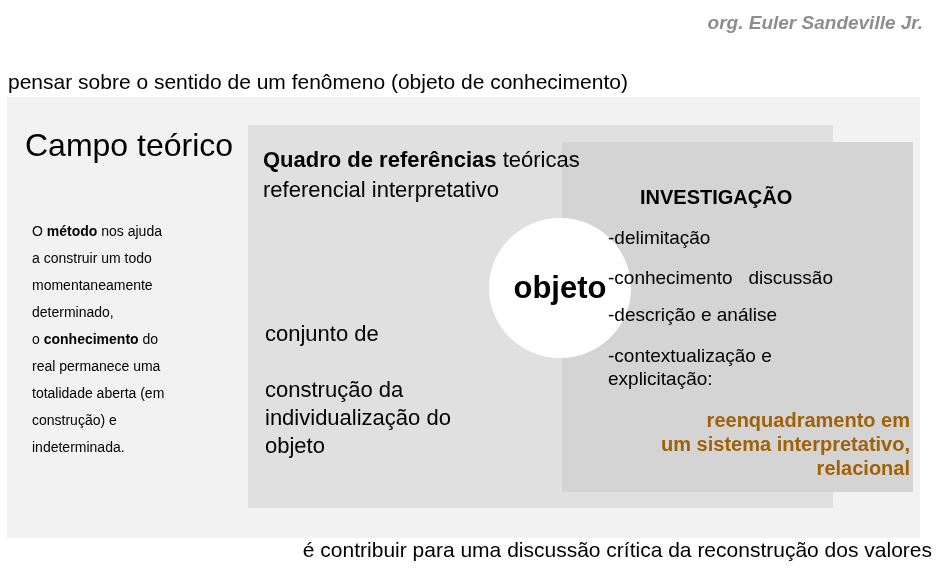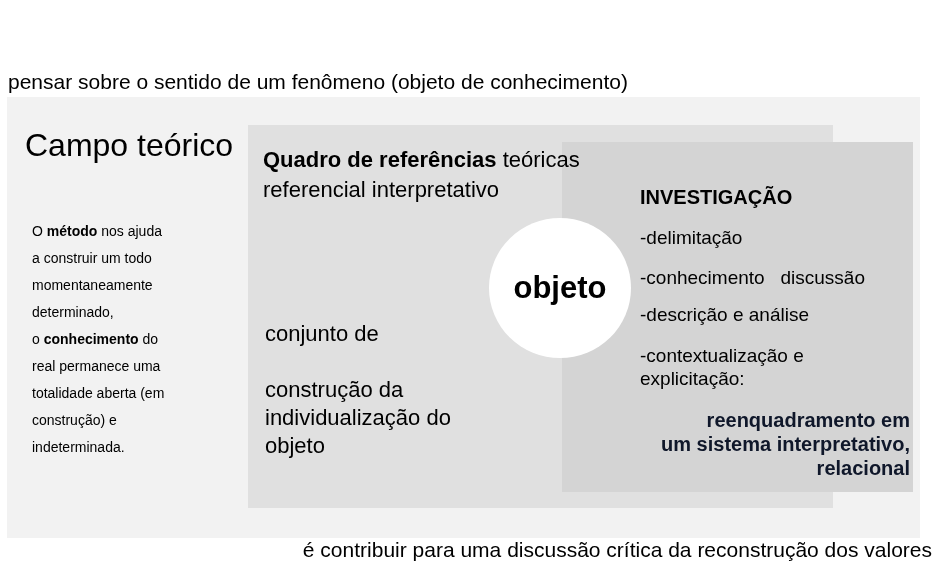--- a/index.html
+++ b/index.html
@@ -41,40 +41,41 @@
     font-size: 14px; line-height: 27px;
     white-space: pre-line; z-index: 4;
   }
 
   
   .quadro   { left: 263px; top: 145px; font-size: 22px; line-height: 30px; white-space: pre-line; z-index: 4; }
   .conjunto { left: 265px; top: 320px; font-size: 22px; line-height: 28px; white-space: pre-line; z-index: 4; }
 
   
   .inv-heading { left: 640px; top: 186px; font-size: 20px; font-weight: 700; z-index: 4; }
-  .inv-item { left: 640px; font-size: 19px; line-height: 23px; white-space: pre-wrap; z-index: 4; }
+  .inv-item { left: 608px; font-size: 19px; line-height: 23px; white-space: pre-wrap; z-index: 4; }
   .inv-item-0 { top: 226px; }
   .inv-item-1 { top: 266px; }
   .inv-item-2 { top: 303px; }
   .inv-item-3 { top: 344px; }
   .inv-note {
     top: 408px; right: 27px; width: 300px;
     font-size: 20px; font-weight: 700; line-height: 24px;
     text-align: right; white-space: pre-line; z-index: 4;
   }
 
   
   .footer { top: 538px; right: 5px; font-size: 21px; line-height: 24px; }
 
   .b { font-weight: 700; }
 </style>
 </head>
 <body>
 
 <div class="abs title-block" style="color: rgb(142, 142, 142);">
+  <div class="title-org">org. Euler Sandeville Jr.</div>
 </div>
 
 <div class="abs intro">pensar sobre o sentido de um fenômeno (objeto de conhecimento)</div>
 
 <div class="abs outer-box" style="background-color: rgb(242, 242, 242);"></div>
 <div class="abs middle-box" style="background-color: rgb(224, 224, 224);"></div>
 <div class="abs right-box" style="background-color: rgb(212, 212, 212);"></div>
 
 <div class="abs circle">
   <span class="objeto-label">objeto</span>
@@ -101,17 +102,17 @@
 individualização do
 objeto</span></div>
 
 <div class="abs inv-heading">INVESTIGAÇÃO</div>
 <div class="abs inv-item inv-item-0">-delimitação</div>
 <div class="abs inv-item inv-item-1">-conhecimento   discussão</div>
 <div class="abs inv-item inv-item-2">-descrição e análise</div>
 <div class="abs inv-item inv-item-3">-contextualização e
 explicitação:</div>
 
-<div class="abs inv-note" style="color: #0f172a;">reenquadramento em
+<div class="abs inv-note" style="color: #a16207;">reenquadramento em
 um sistema interpretativo,
 relacional</div>
 
 <div class="abs footer">é contribuir para uma discussão crítica da reconstrução dos valores</div>
 
 </body></html>

